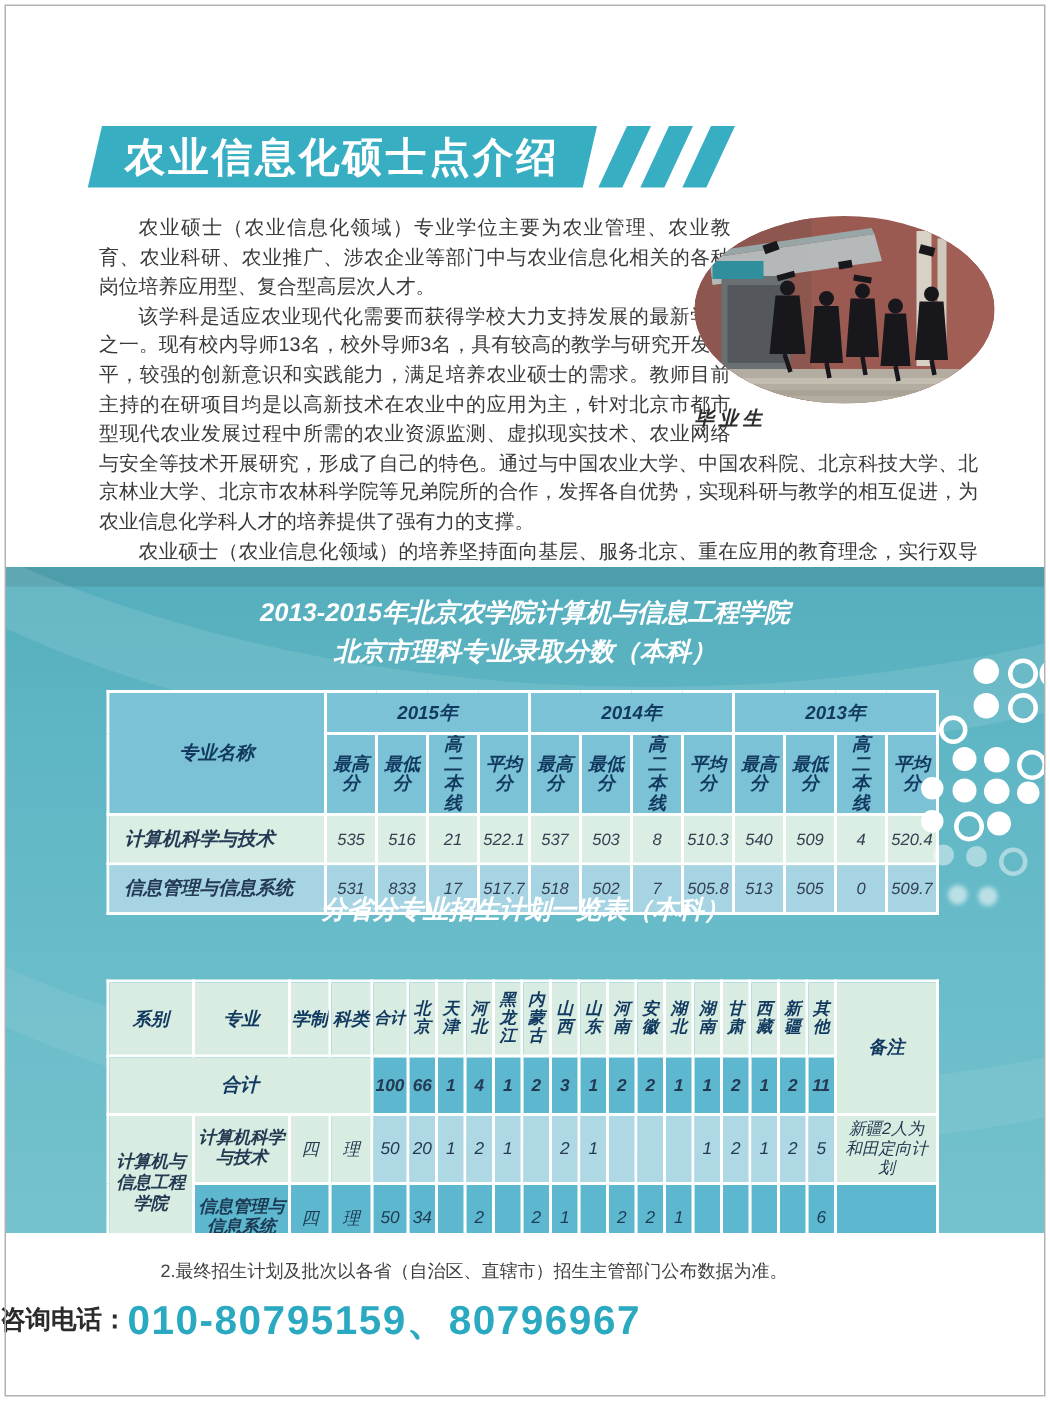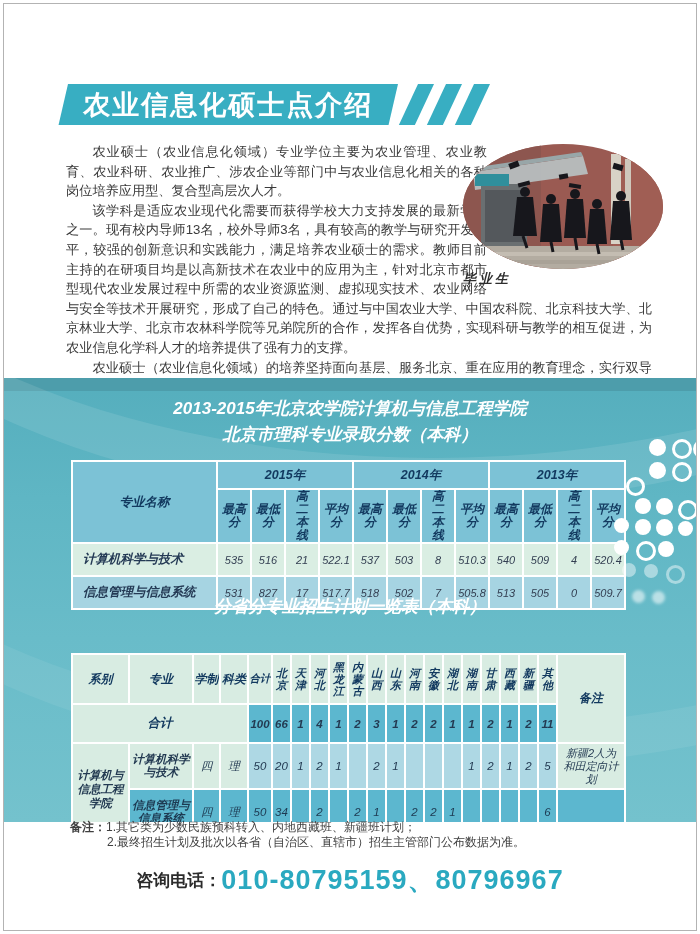--- a/index.html
+++ b/index.html
@@ -107,22 +107,22 @@
   .t2 td.dept{font-weight:bold;line-height:14px;padding:0 2px;}
   .t2 td.mjr{line-height:13px;padding:0 2px;font-weight:bold;}
   .t2 td.rem{font-size:11px;line-height:13px;padding:0 3px;color:#233a52;}
   .t2 tr.r2 td.blue{color:#1d3a52;}
 
   
   .notes{position:absolute;left:70px;top:820px;width:570px;
     font-size:12px;line-height:14.5px;color:#3f3f3f;}
   .notes .row{display:flex;}
   .notes .lbl{white-space:nowrap;font-weight:bold;}
-  .notes .l2{padding-left:37px;}
-  .phone-line{position:absolute;left:0;top:862px;width:100%;text-align:center;white-space:nowrap;}
+  .notes .l2{padding-left:37px;margin-top:20px;}
+  .phone-line{position:absolute;left:0;top:862px;width:100%;text-align:left;white-space:nowrap;}
   .phone-label{font-size:17px;font-weight:bold;color:#2b2b2b;vertical-align:middle;}
   .phone-number{font-size:27px;font-weight:bold;color:#2aa9c0;vertical-align:middle;letter-spacing:1px;}
 </style>
 </head>
 <body>
 
 <div class="frame"></div>
 
 <div class="banner">
   <span class="txt">农业信息化硕士点介绍</span>
@@ -240,21 +240,21 @@
           <td class="">8</td>
           <td class="">510.3</td>
           <td class="">540</td>
           <td class="">509</td>
           <td class="">4</td>
           <td class="">520.4</td>
     </tr>
     <tr class="r-blue">
       <td class="td-major">信息管理与信息系统</td>
       <td class="">531</td>
-          <td class="">827</td>
+          <td class="">833</td>
           <td class="">17</td>
           <td class="">517.7</td>
           <td class="">518</td>
           <td class="">502</td>
           <td class="">7</td>
           <td class="">505.8</td>
           <td class="">513</td>
           <td class="">505</td>
           <td class="">0</td>
           <td class="">509.7</td>
@@ -400,22 +400,18 @@
     <div class="dot" style="left:654px;top:163px;width:16px;height:16px;"></div>
     <div class="dot faded" style="left:618px;top:185px;width:14px;height:14px;"></div>
     <div class="dot faded" style="left:640px;top:186px;width:14px;height:14px;"></div>
     <div class="ring faded" style="left:662px;top:187px;width:13px;height:13px;"></div>
     <div class="dot soft" style="left:628px;top:212px;width:13px;height:13px;"></div>
     <div class="dot soft" style="left:648px;top:213px;width:13px;height:13px;"></div>
   </div>
 </div>
 
 <div class="notes">
-  <div class="row">
-    <span class="lbl">备注：</span>
-    <span>1.其它类为少数民族预科转入、内地西藏班、新疆班计划；</span>
-  </div>
   <div class="l2">2.最终招生计划及批次以各省（自治区、直辖市）招生主管部门公布数据为准。</div>
 </div>
 
 <div class="phone-line">
   <span class="phone-label">咨询电话：</span><span class="phone-number">010-80795159、80796967</span>
 </div>
 
 </body></html>

